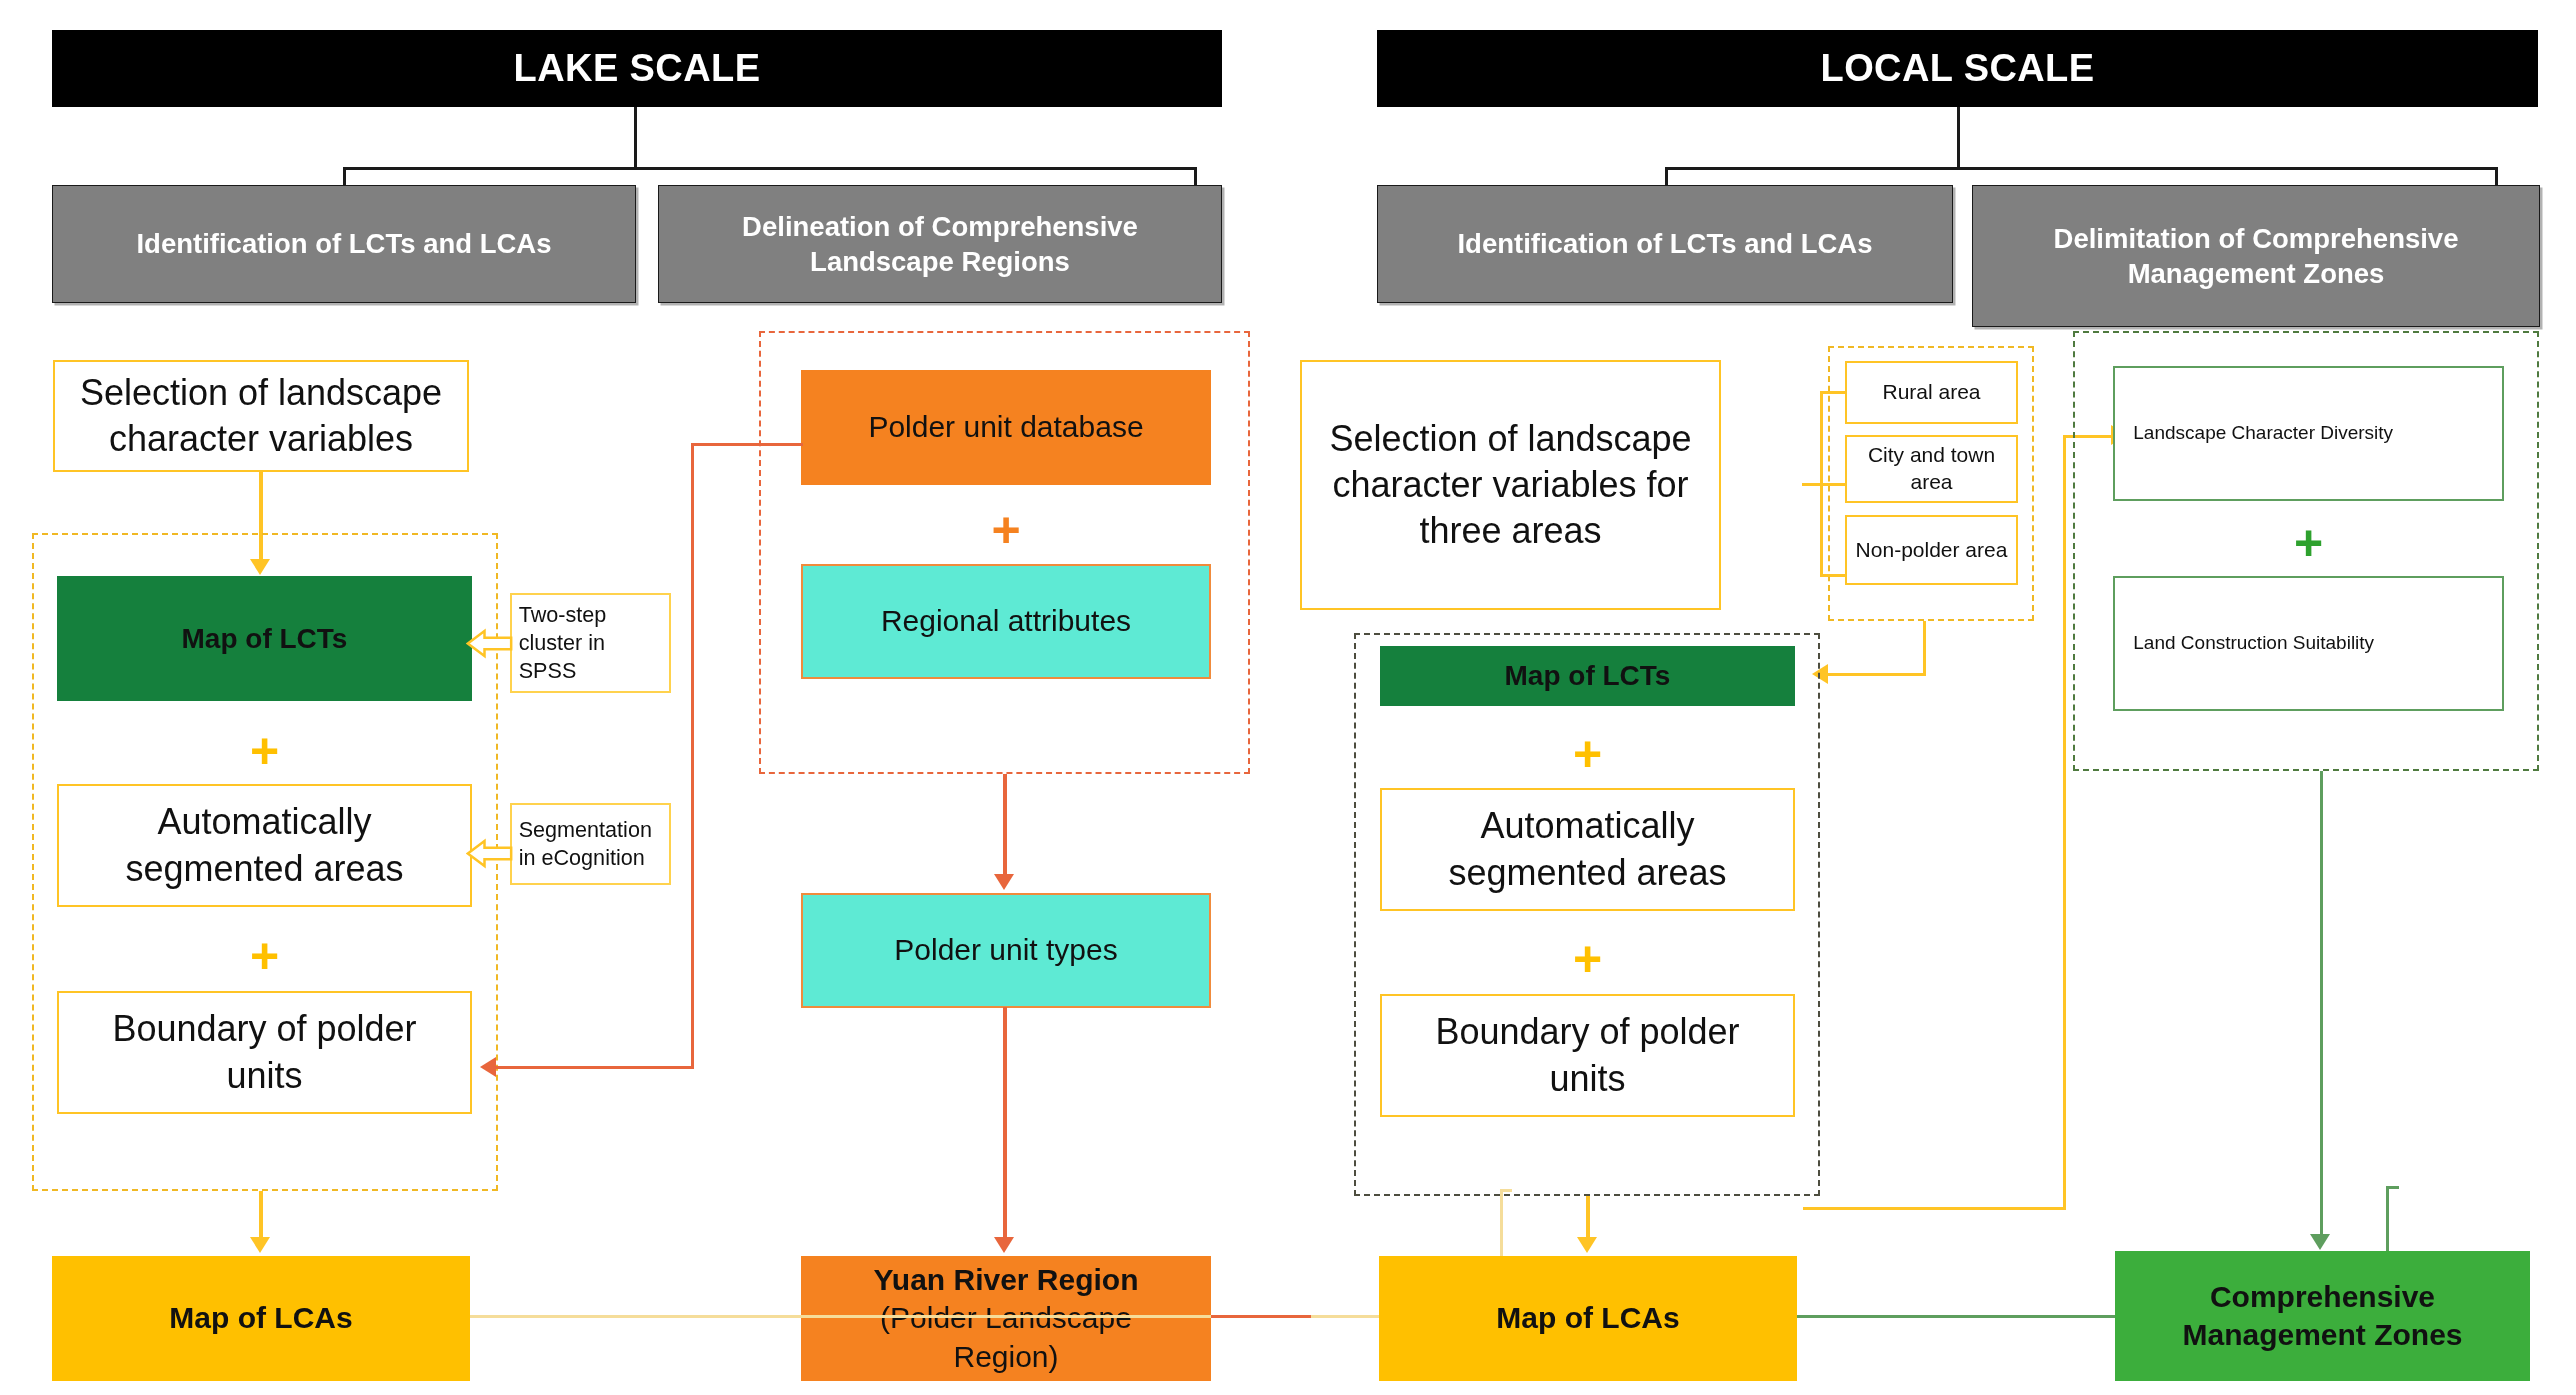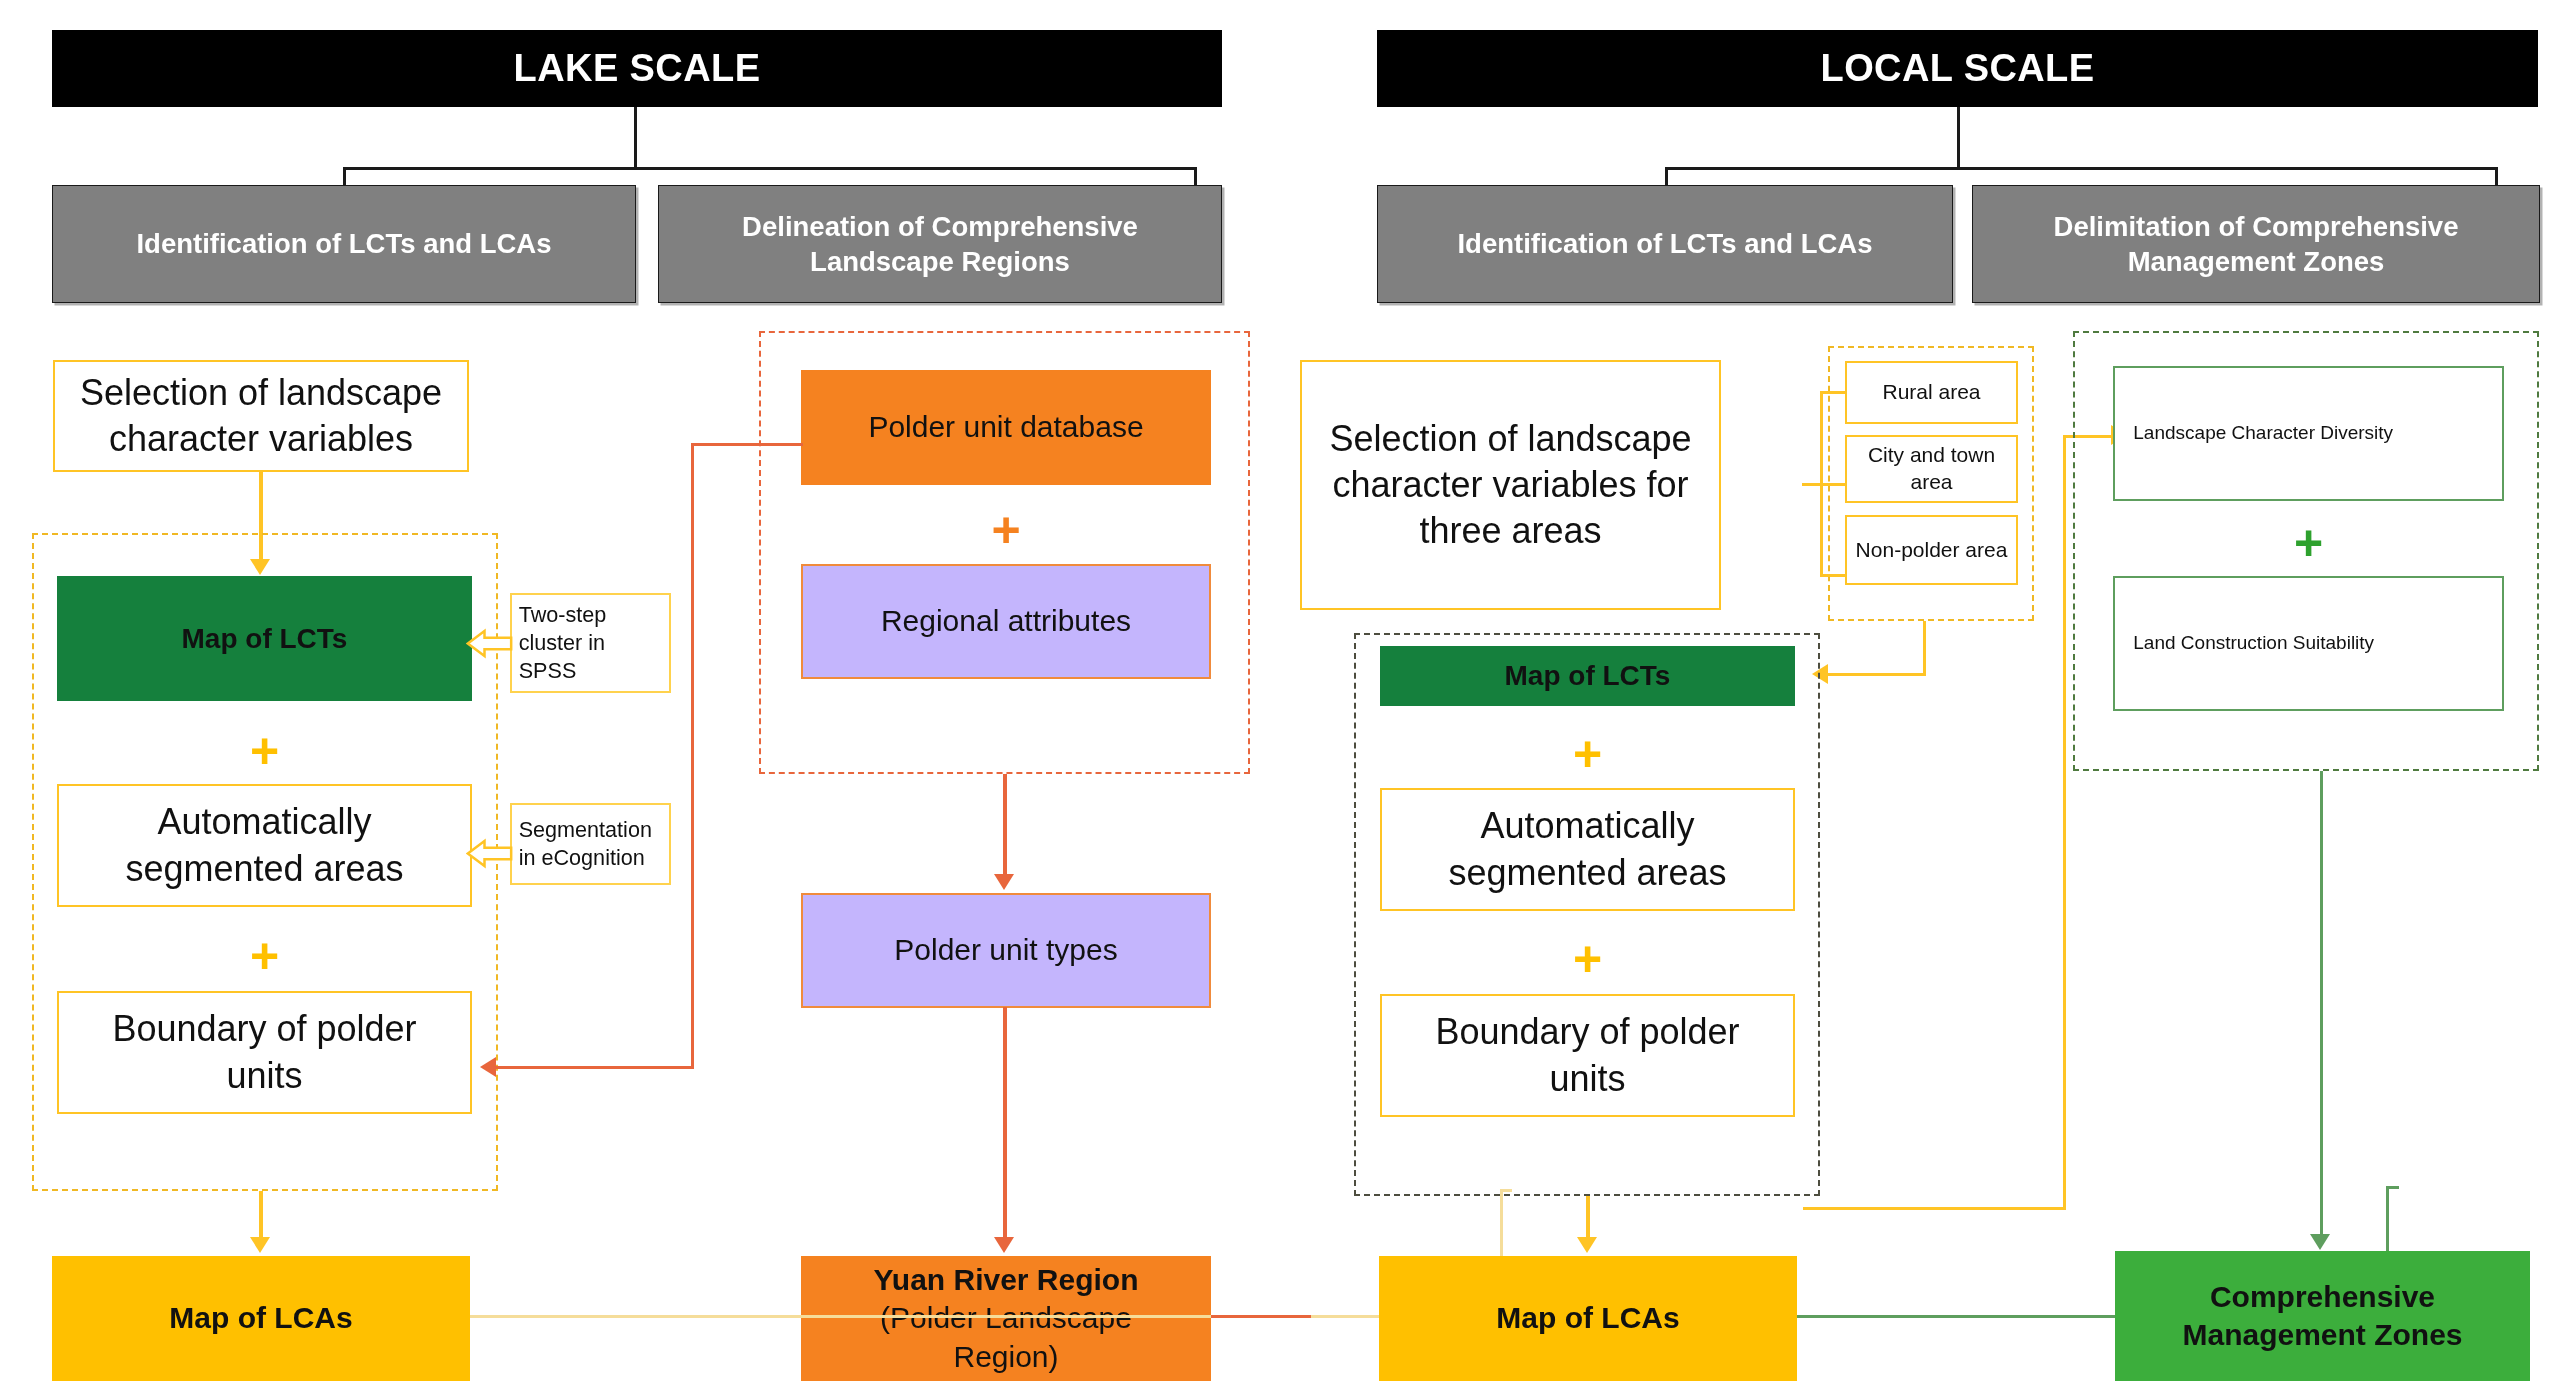--- a/index.html
+++ b/index.html
@@ -63,21 +63,21 @@
     color:#111111;
     font-size:30px;
   }
   .o-fill-bold{
     background:#F58220;
     color:#111111;
     font-size:30px;
     font-weight:bold;
   }
   .o-outline{
-    background:#c4b5fd;
+    background:#5eead4;
     border:2.5px solid #F08B3C;
     color:#111111;
     font-size:30px;
   }
   .g-outline{
     background:#ffffff;
     border:2.5px solid #5E9E5E;
     color:#111111;
     font-size:19px;
   }
@@ -220,21 +220,21 @@
   <div class="ln ln-o" style="left:1211px;top:1315px;width:100px;height:3.3px;"></div>
 
   <div class="box hdr-black" style="left:1377px;top:30px;width:1161px;height:77px;">LOCAL SCALE</div>
 
   <div class="ln ln-blk" style="left:1957px;top:107px;width:2.5px;height:60px;"></div>
   <div class="ln ln-blk" style="left:1665px;top:167px;width:833px;height:2.5px;"></div>
   <div class="ln ln-blk" style="left:1665px;top:167px;width:2.5px;height:40px;"></div>
   <div class="ln ln-blk" style="left:2495px;top:167px;width:2.5px;height:40px;"></div>
 
   <div class="box hdr-gray" style="left:1377px;top:185px;width:576px;height:118px;">Identification of LCTs and LCAs</div>
-  <div class="box hdr-gray" style="left:1972px;top:185px;width:568px;height:118px;">Delimitation of Comprehensive Management Zones</div>
+  <div class="box hdr-gray" style="left:1972px;top:185px;width:568px;height:142px;">Delimitation of Comprehensive Management Zones</div>
 
   <div class="box y-outline" style="left:1300px;top:360px;width:421px;height:250px;padding:0 21.6px;">Selection of landscape character variables for three areas</div>
 
   <div class="dash dash-yellow" style="left:1828px;top:346px;width:206px;height:275px;"></div>
   <div class="box tiny-area" style="left:1845px;top:361px;width:173px;height:63px;">Rural area</div>
   <div class="box tiny-area" style="left:1845px;top:435px;width:173px;height:68px;padding:0 5px;">City and town area</div>
   <div class="box tiny-area" style="left:1845px;top:515px;width:173px;height:70px;padding:0 5px;">Non-polder area</div>
 
   <div class="ln ln-y" style="left:1802px;top:483px;width:43px;height:3.3px;"></div>
   <div class="ln ln-y" style="left:1820px;top:391px;width:3.3px;height:186px;"></div>

